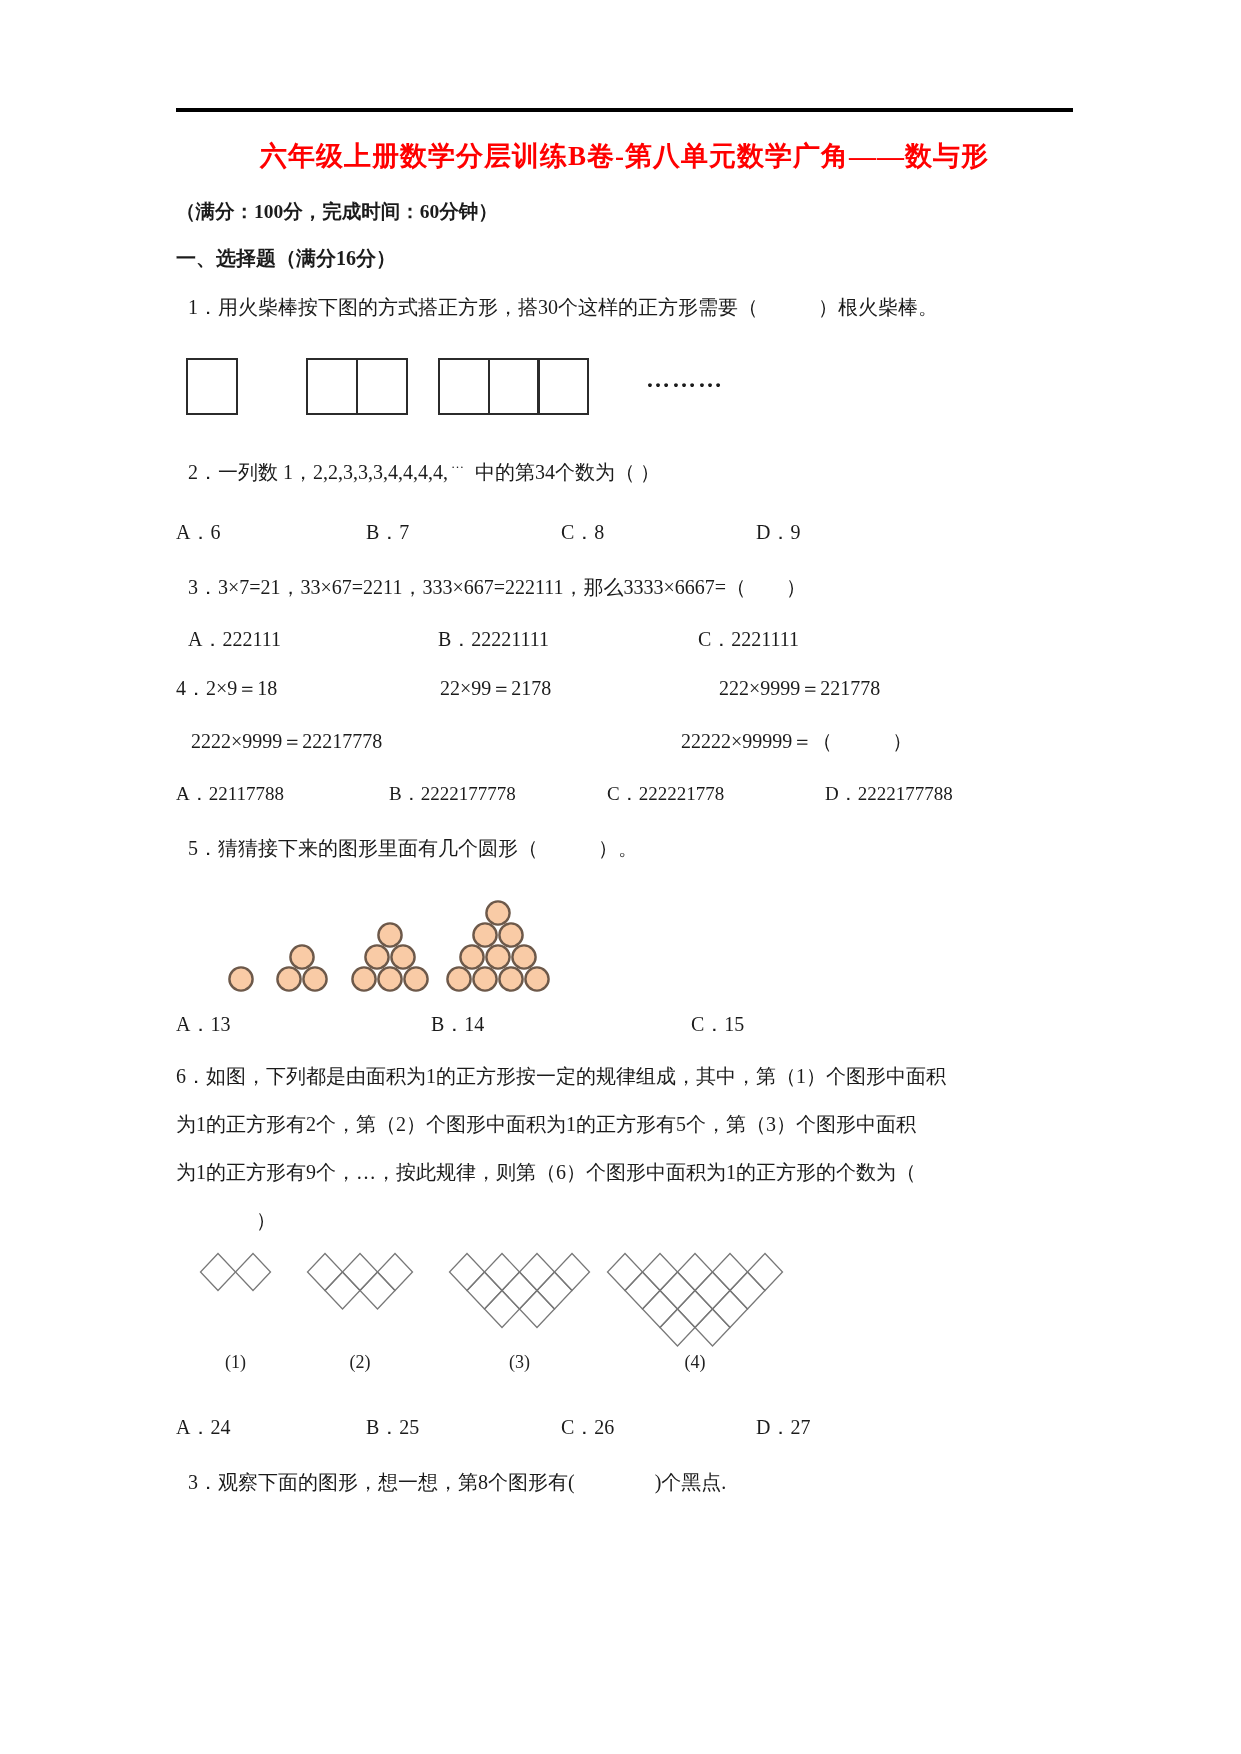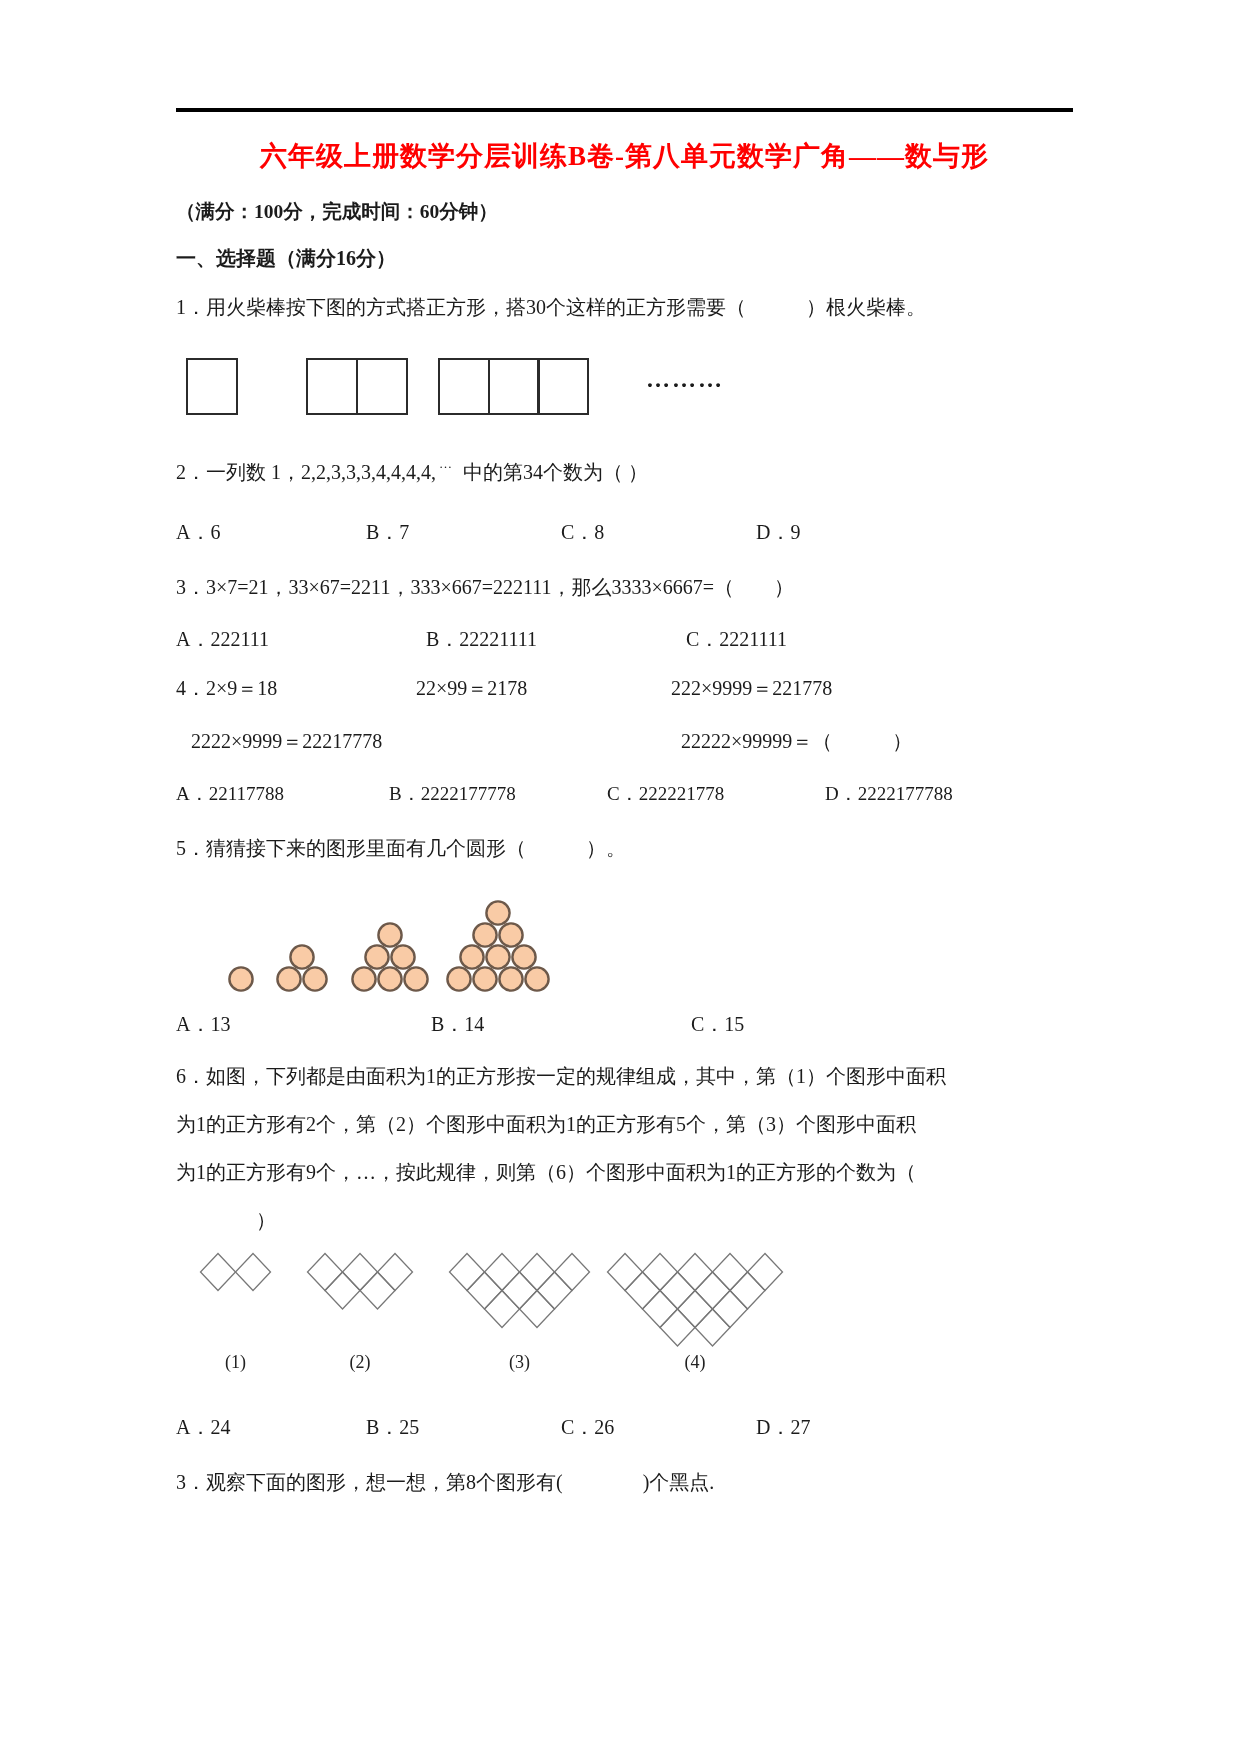--- a/index.html
+++ b/index.html
@@ -7,36 +7,36 @@
   .page {
     position:relative; width:1241px; height:1754px; background:#fff;
     font-family:"Liberation Serif","DejaVu Serif",serif;
     color:#1b1b1b; overflow:hidden; margin:0 auto;
   }
   .content { position:absolute; left:176px; top:108px; width:897px; }
   .rule { border-top:4px solid #000; width:100%; }
   .title { margin-top:26px; text-align:center; font-size:27px; font-weight:bold; letter-spacing:1px; }
   .subtitle { margin-top:24px; font-size:19.5px; font-weight:bold; }
   .section { margin-top:20px; font-size:20px; font-weight:bold; }
-  .qtext { margin-top:20px; font-size:20px; line-height:1.5; }
+  .qtext { margin-top:20px; font-size:20px; line-height:1.5;margin-left:12px; }
   
   .match-row { position:relative; margin-top:36px; height:62px; }
   .match-group { position:absolute; top:0; display:flex; }
   .mg0 { left:10px; } .mg1 { left:130px; } .mg2 { left:262px; }
   .mcell { width:52px; height:57px; border:2.5px solid #2b2b2b; }
   .mcell + .mcell { margin-left:-2.5px; }
   .match-dots { position:absolute; left:470px; top:8px; font-size:24px; font-weight:bold; letter-spacing:2px; }
   
   .opts { display:grid; font-size:20px; }
   .o3 { grid-template-columns:255px 260px 1fr; }
-  .o3b { grid-template-columns:250px 260px 1fr; }
+  .o3b { grid-template-columns:250px 260px 1fr;margin-left:12px; }
   .o4 { grid-template-columns:190px 195px 195px 1fr; }
   .mt-q1o { margin-top:42px; } .mt-q2 { margin-top:34px; } .mt-q2o { margin-top:32px; }
   .mt-q3 { margin-top:26px; } .mt-q3o { margin-top:24px; }
-  .q4l1 { margin-top:22px; display:grid; grid-template-columns:240px 255px 1fr; font-size:20px; }
+  .q4l1 { margin-top:22px; display:grid; grid-template-columns:240px 255px 1fr; font-size:20px;gap:24px; }
   .q4l2 { margin-top:26px; display:grid; grid-template-columns:490px 1fr; padding-left:15px; font-size:20px; }
   .mt-q4o { margin-top:26px; font-size:19px;gap:23px; }
   .mt-q5 { margin-top:26px; }
   .circles-fig { margin-top:10px; height:132px; }
   .mt-q5o { margin-top:6px; }
   .q6line { font-size:20px; line-height:2.4; text-align:justify; }
   .mt-q6 { margin-top:14px; }
   .dia-row { position:relative; margin-top:8px; height:140px; }
   .dia-fig { position:absolute; top:0; }
   .dlabel { position:absolute; top:100px; width:100%; text-align:center; font-size:18px; color:#222; }

